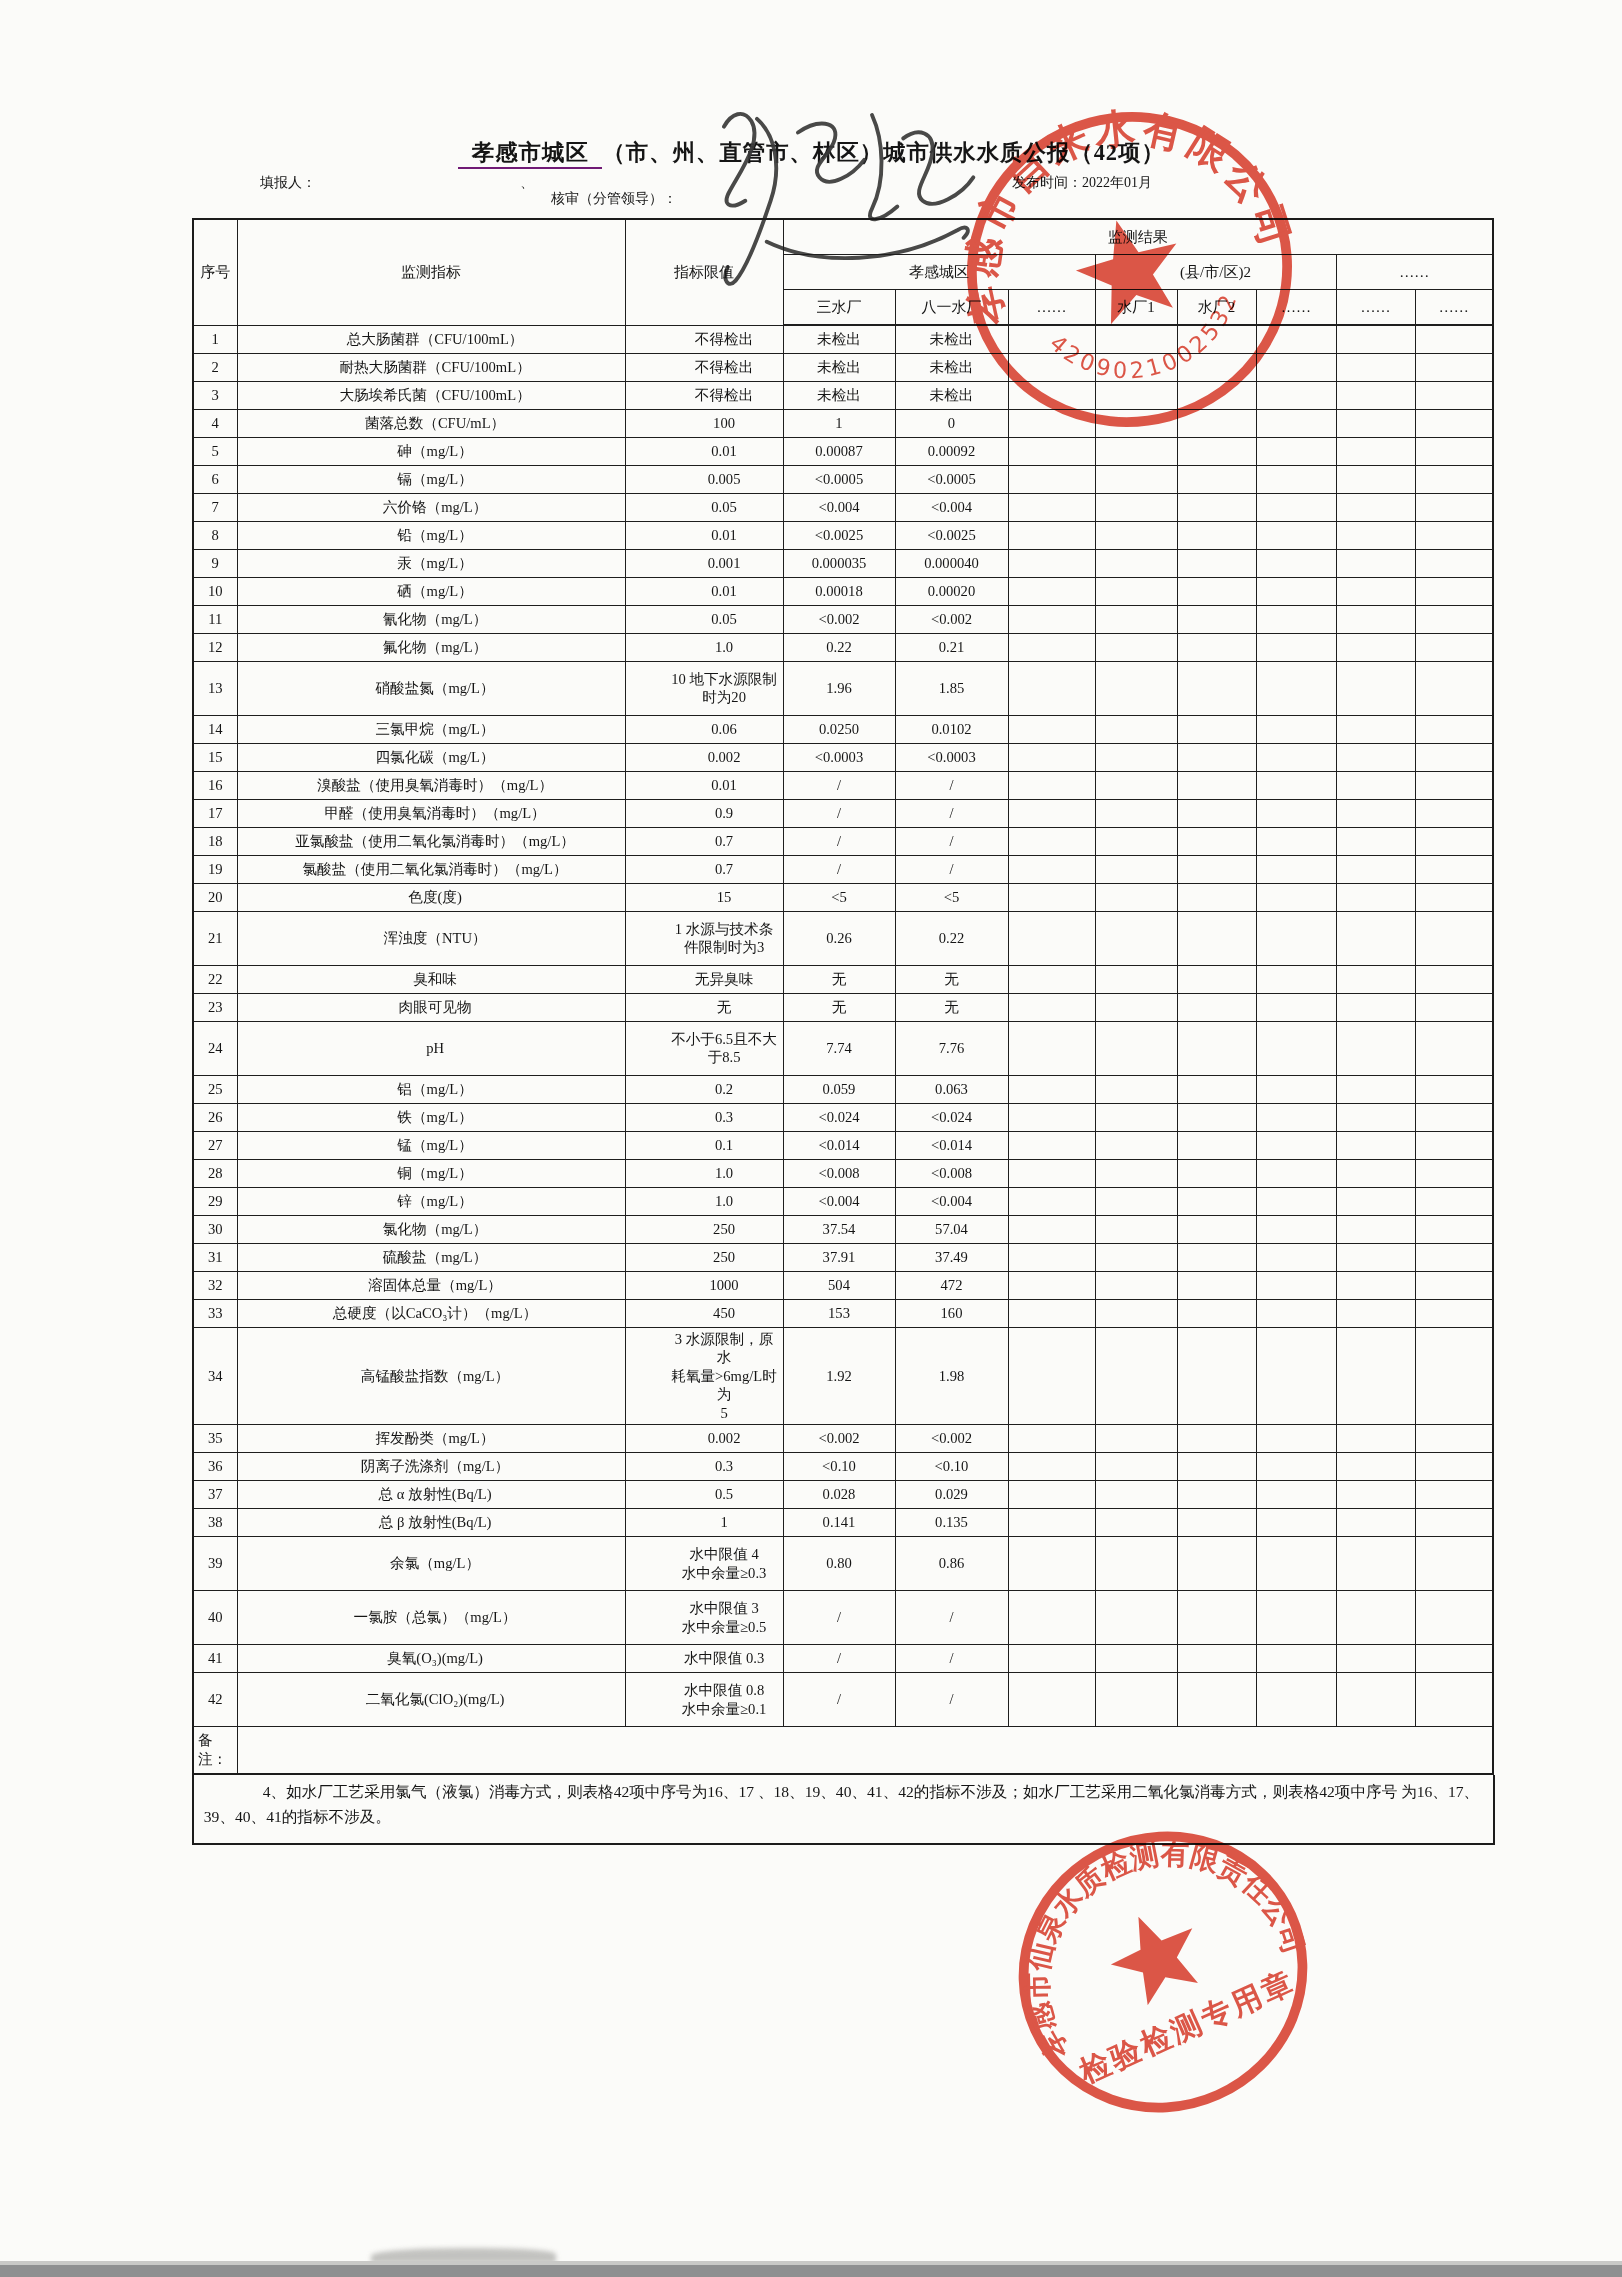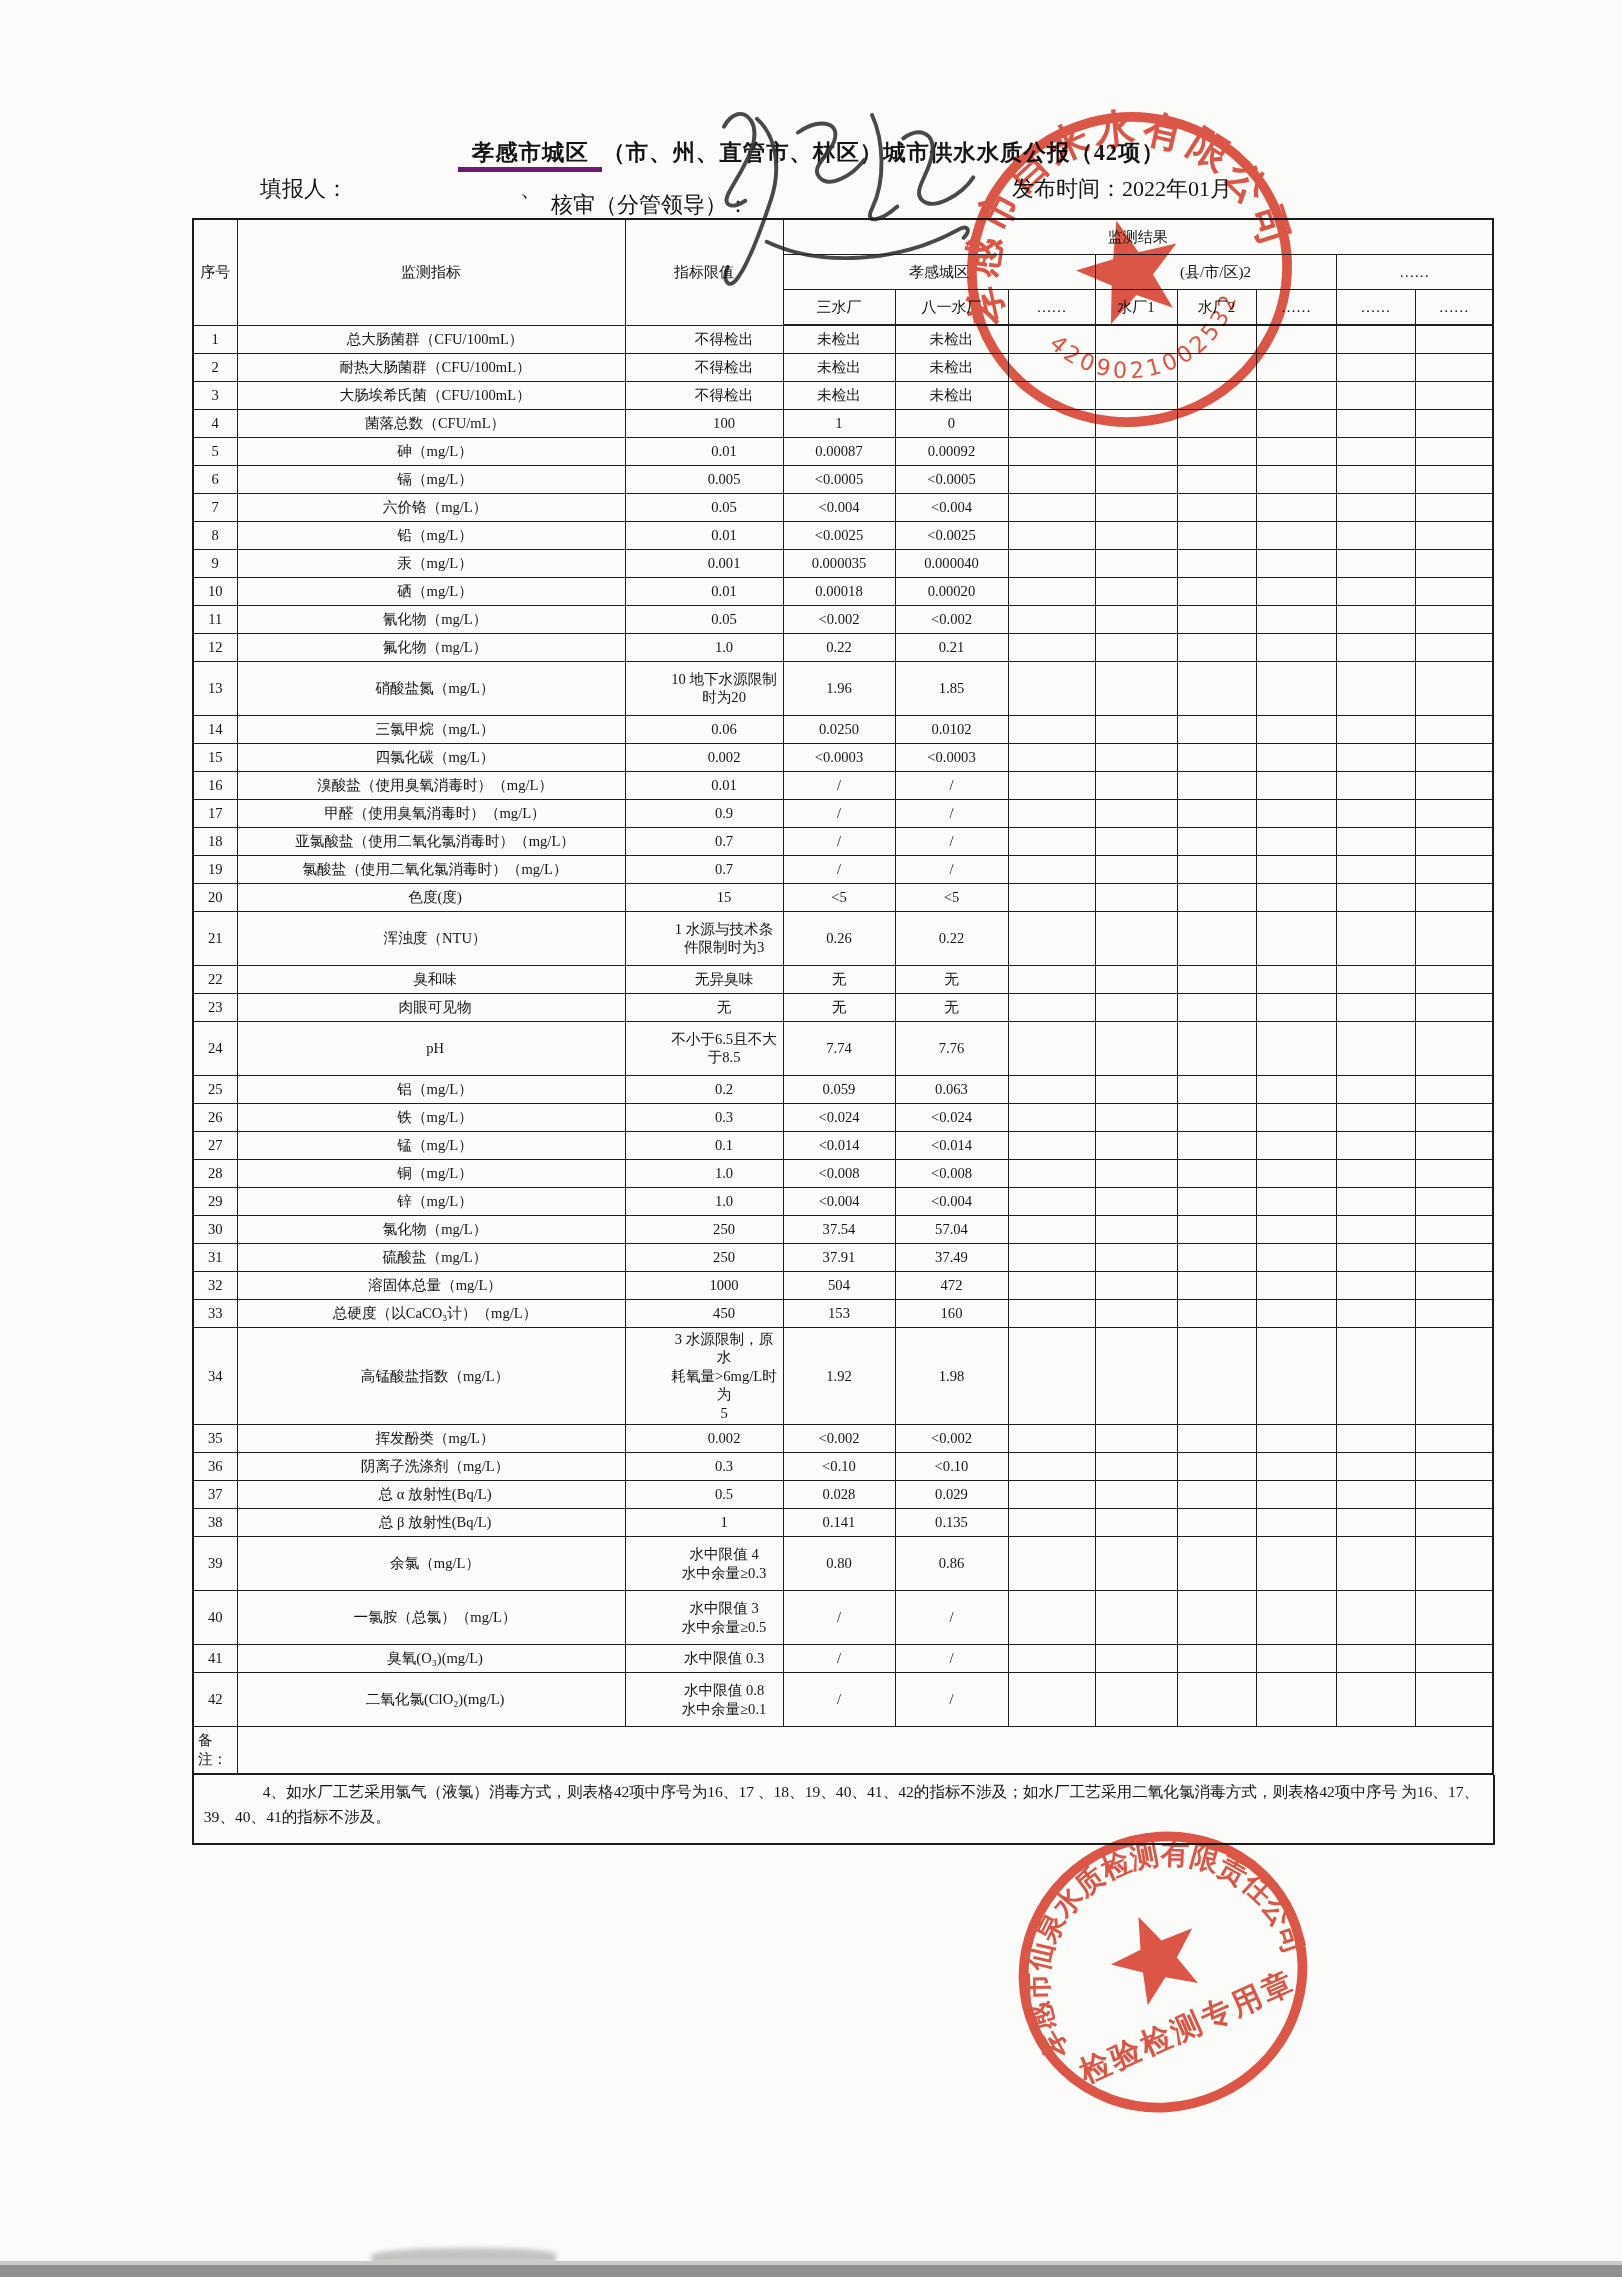--- a/index.html
+++ b/index.html
@@ -11,23 +11,23 @@
     overflow:hidden;
   }
   .scan-edge-bottom{position:absolute;left:0;bottom:0;width:1623px;height:11.7px;background:#8f9091;}
   .scan-edge-line{position:absolute;left:0;bottom:11.7px;width:1623px;height:3.9px;background:#c9c9c7;}
   .scan-smudge{position:absolute;left:371px;bottom:13.7px;width:185px;height:15.6px;background:#b5b5b2;border-radius:50% 40% 0 0;filter:blur(2.9px);opacity:.8;}
 
   .doc-title{
     position:absolute;top:137px;left:0;width:1623px;text-align:center;
     font-size:22.4px;font-weight:bold;letter-spacing:1px;white-space:nowrap;
   }
-  .doc-title .region{border-bottom:5px solid #701a75;padding:0 13.7px 2px 13.7px;}
-
-  .info-row{position:absolute;top:174px;left:0;width:1623px;height:33px;font-size:22px;}
+  .doc-title .region{border-bottom:2px solid #701a75;padding:0 13.7px 2px 13.7px;}
+
+  .info-row{position:absolute;top:174px;left:0;width:1623px;height:33px;font-size:14px;}
   .info-item{position:absolute;top:0;white-space:nowrap;}
   .lbl-filler{left:260px;}
   .stray-comma{left:520px;}
   .lbl-reviewer{left:551px;margin-top:16px;}
   .lbl-publish{left:1012px;}
 
   .doc-body{position:absolute;left:192px;top:218px;width:1300px;}
 
   table.report{
     width:1300px;table-layout:fixed;border-collapse:collapse;

